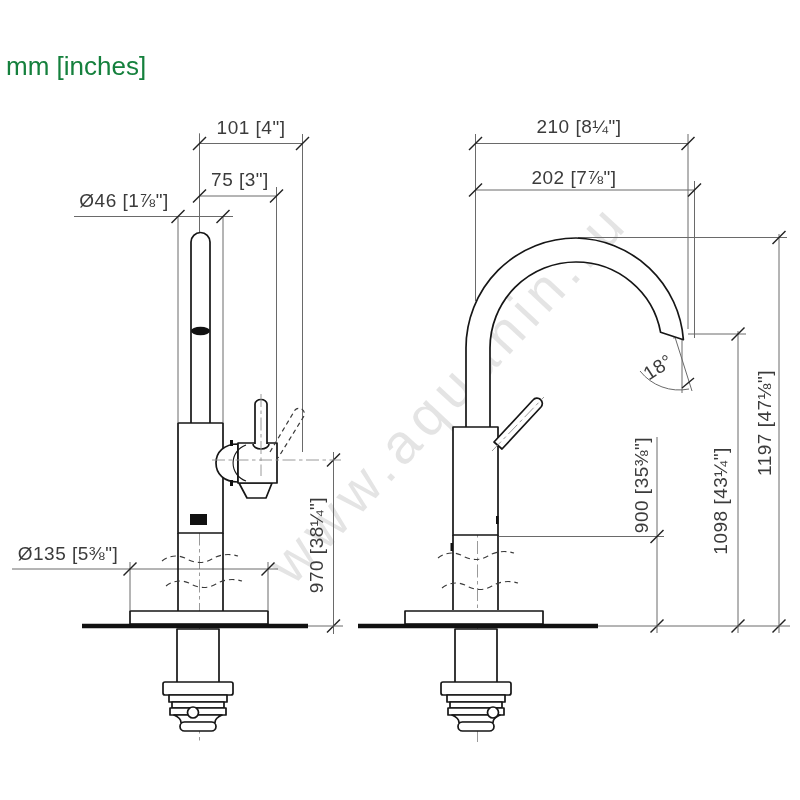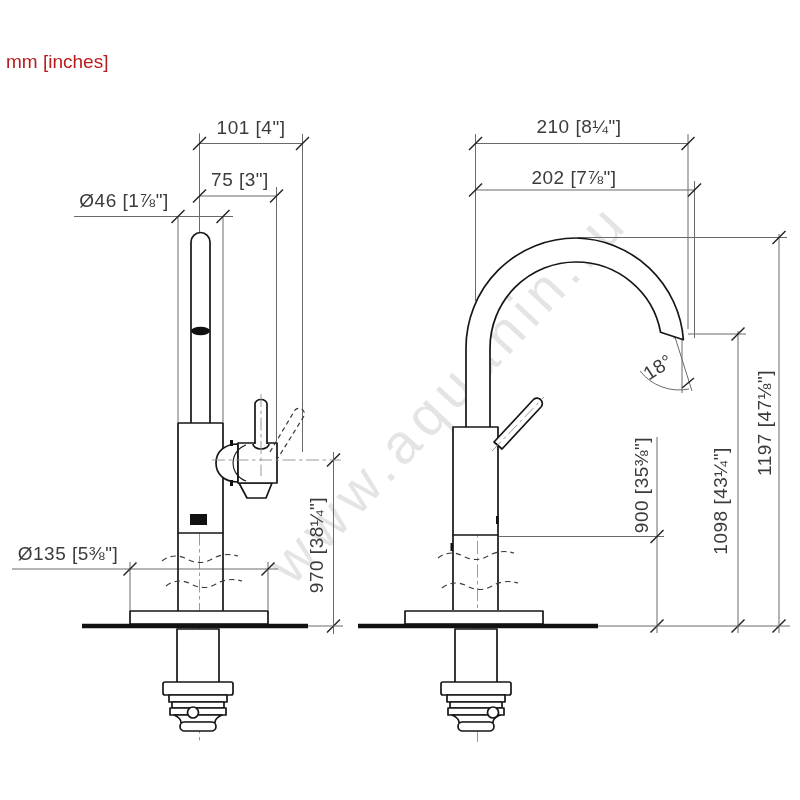--- a/index.html
+++ b/index.html
@@ -3,21 +3,21 @@
 <meta charset="utf-8">
 <style>
   html,body{margin:0;padding:0;background:#fff;}
   .canvas{position:relative;width:800px;height:800px;background:#fff;overflow:hidden;
           font-family:"Liberation Sans","DejaVu Sans",sans-serif;}
   .lbl{position:absolute;white-space:nowrap;color:#3b3b3b;font-size:19px;line-height:1;
        z-index:3;letter-spacing:0.5px;}
   .c{transform:translate(-50%,-50%);}
   .v{transform:translate(-50%,-50%) rotate(-90deg);}
   .rot18{transform:translate(-50%,-50%) rotate(-33deg);}
-  .units{position:absolute;left:6px;top:51px;font-size:19px;color:#b91c1c;z-index:3;}
+  .units{position:absolute;left:6px;top:51px;font-size:26px;color:#15803d;z-index:3;}
   .watermark{position:absolute;left:448px;top:392px;z-index:1;
     transform:translate(-50%,-50%) rotate(-47deg);
     font-size:56px;letter-spacing:7px;color:rgba(90,90,90,0.16);font-weight:400;}
   svg.linework{position:absolute;left:0;top:0;z-index:2;}
   .obj{stroke:#161616;stroke-width:1.7;fill:none;stroke-linejoin:round;}
   .objf{stroke:#161616;stroke-width:1.7;fill:#ffffff;stroke-linejoin:round;}
   .thin{stroke:#161616;stroke-width:1.1;fill:none;}
   .dim{stroke:#6a6a6a;stroke-width:1;fill:none;}
   .cl{stroke:#8f8f8f;stroke-width:0.9;fill:none;stroke-dasharray:13 3.5 3.5 3.5;}
   .brk{stroke:#3a3a3a;stroke-width:1.1;fill:none;stroke-dasharray:5.5 4;}

